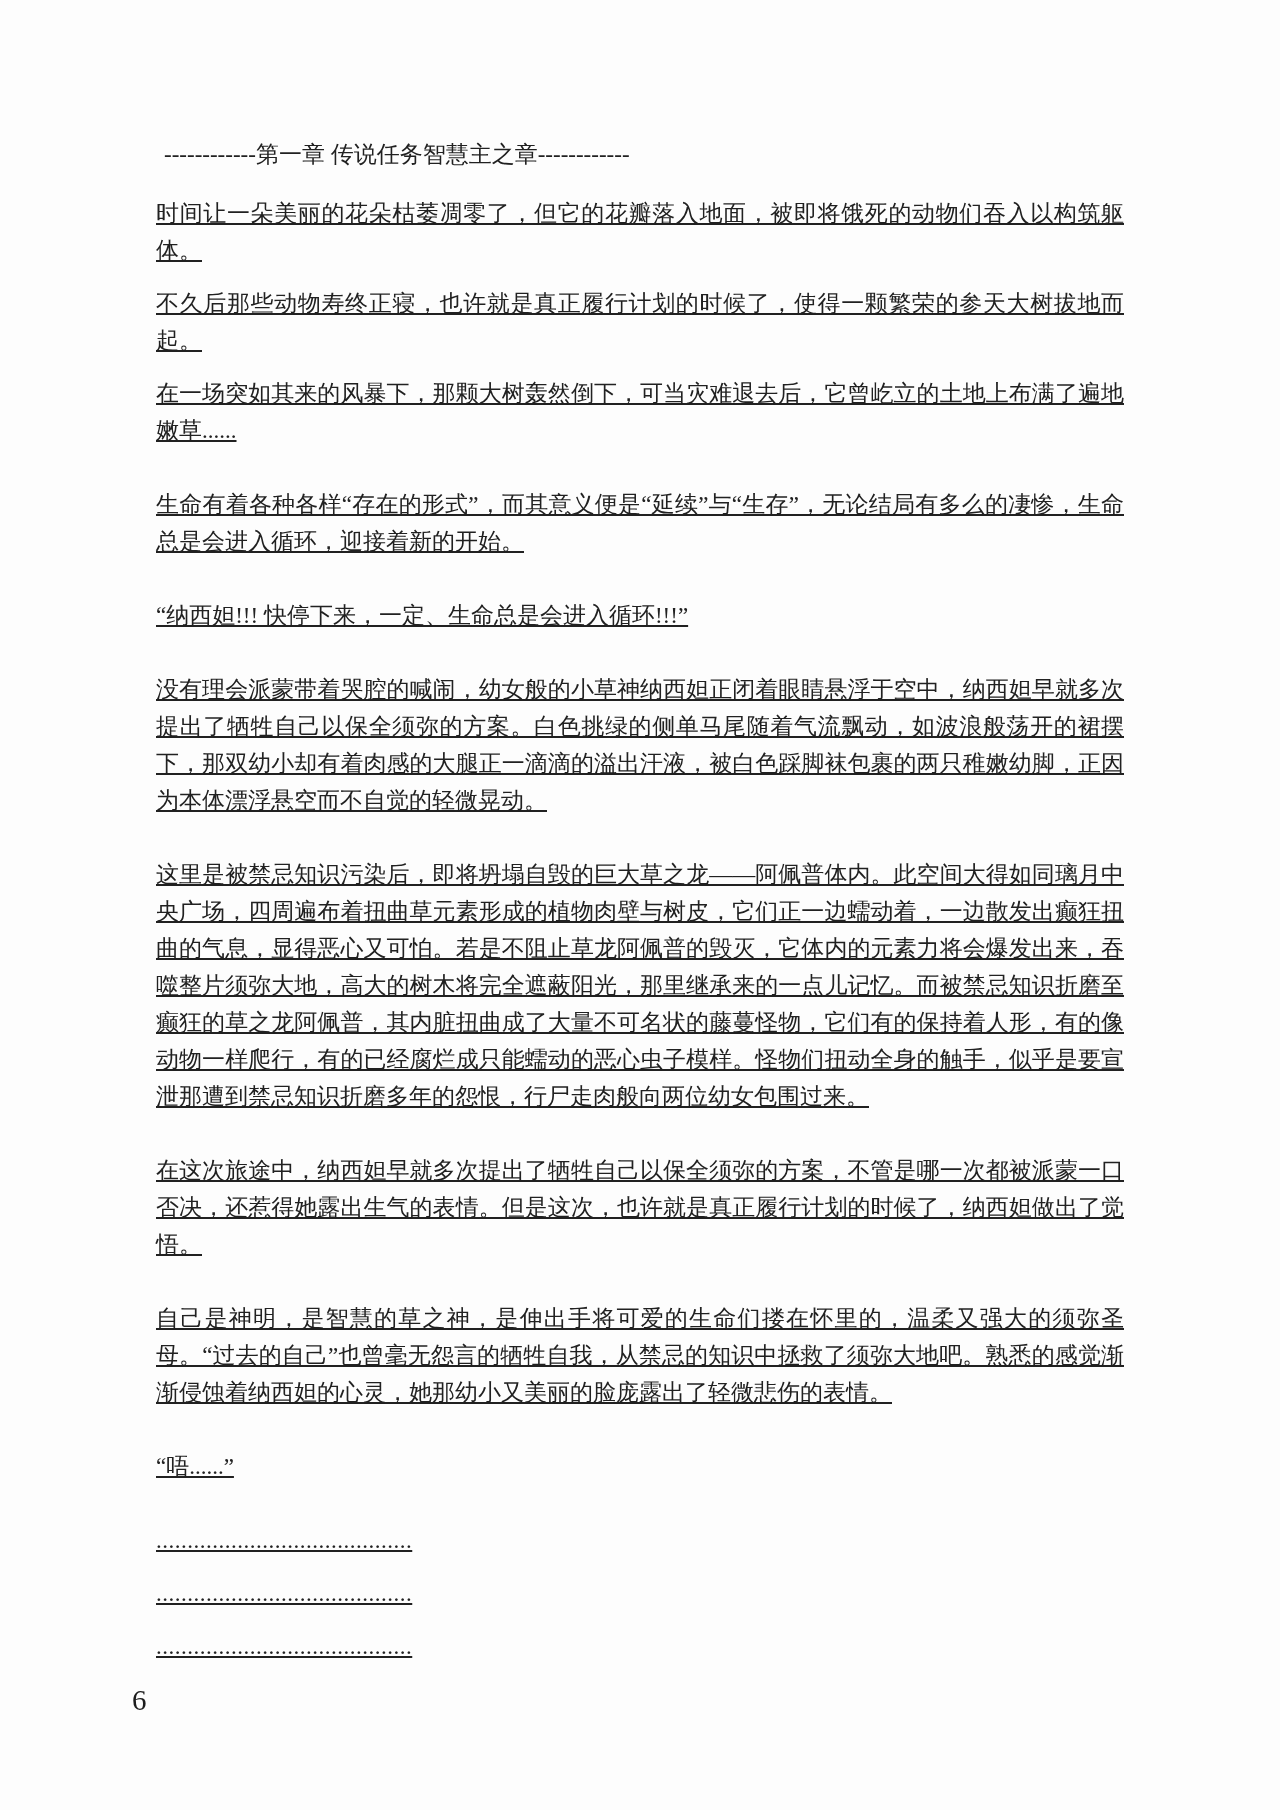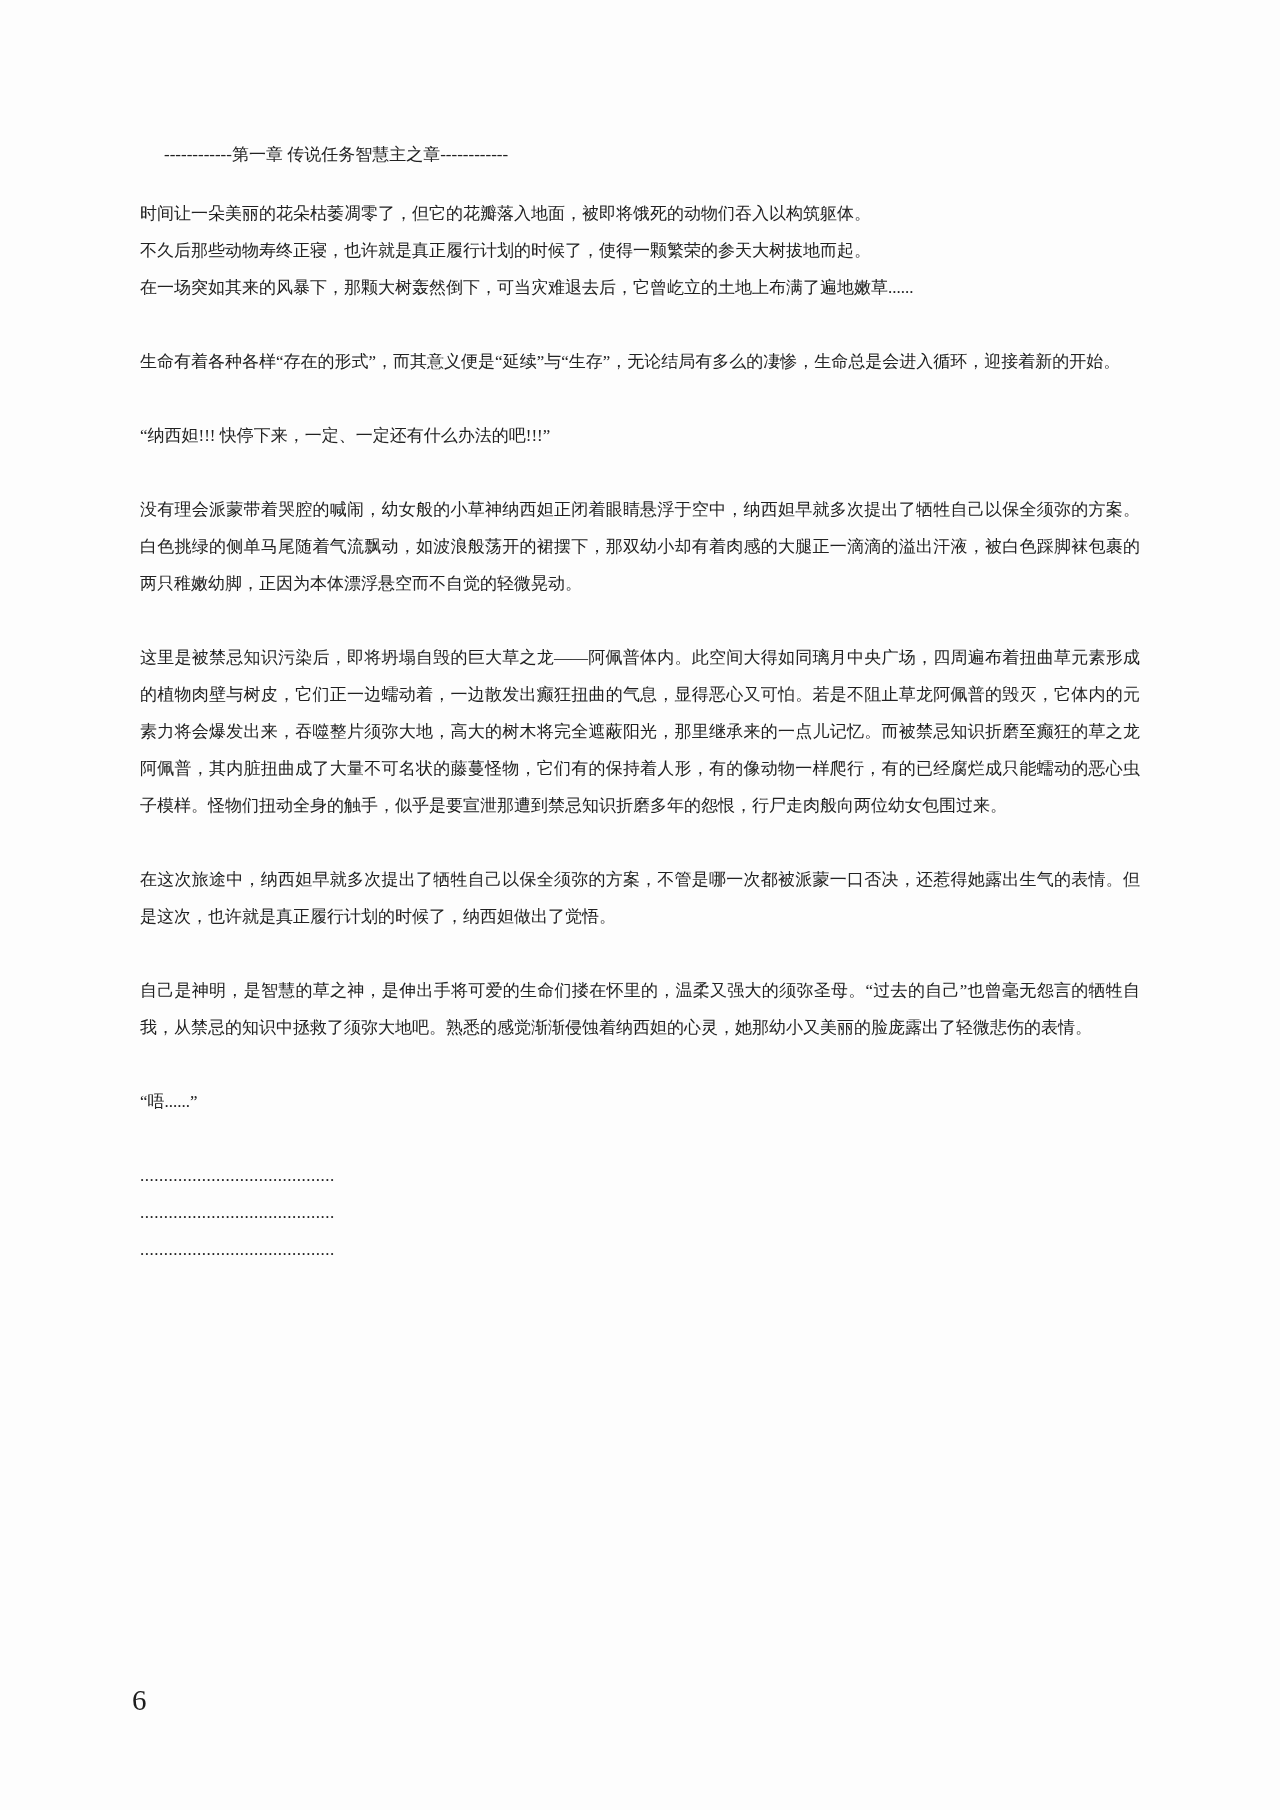--- a/index.html
+++ b/index.html
@@ -15,37 +15,38 @@
     font-family: "Liberation Serif", "DejaVu Serif", serif;
     color: #212121;
     overflow: hidden;
     box-sizing: border-box;
   }
   .content {
     position: absolute;
     left: 140px;
     top: 136px;
     width: 1000px;
-    font-size: 17px;
+    font-size: 23px;
     line-height: 37px;
     text-align: justify;
   }
   .heading {
     padding-left: 24px;
     text-align: left;
     white-space: nowrap;
   }
   .block {
     margin-top: 37px;
   }
   .block.first {
     margin-top: 22px;
   }
   .block p {
-    margin: 0;
+    margin: 16px;
+    text-decoration: underline;
   }
   .dots-block p {
     letter-spacing: 0.5px;
   }
   .page-number {
     position: absolute;
     left: 132px;
     top: 1682px;
     font-size: 29px;
     line-height: 37px;
@@ -65,21 +66,21 @@
       <p>不久后那些动物寿终正寝，也许就是真正履行计划的时候了，使得一颗繁荣的参天大树拔地而起。</p>
       <p>在一场突如其来的风暴下，那颗大树轰然倒下，可当灾难退去后，它曾屹立的土地上布满了遍地嫩草......</p>
     </div>
 
     <div class="block">
       <p>生命有着各种各样“存在的形式”，而其意义便是“延续”与“生存”，无论结局有多么的凄惨，生命总是会进入循环，迎接着新的开始。</p>
     </div>
 
 
     <div class="block">
-      <p>“纳西妲!!! 快停下来，一定、一定还有什么办法的吧!!!”</p>
+      <p>“纳西妲!!! 快停下来，一定、生命总是会进入循环!!!”</p>
     </div>
 
     <div class="block">
       <p>没有理会派蒙带着哭腔的喊闹，幼女般的小草神纳西妲正闭着眼睛悬浮于空中，纳西妲早就多次提出了牺牲自己以保全须弥的方案。白色挑绿的侧单马尾随着气流飘动，如波浪般荡开的裙摆下，那双幼小却有着肉感的大腿正一滴滴的溢出汗液，被白色踩脚袜包裹的两只稚嫩幼脚，正因为本体漂浮悬空而不自觉的轻微晃动。</p>
     </div>
 
     <div class="block">
       <p>这里是被禁忌知识污染后，即将坍塌自毁的巨大草之龙——阿佩普体内。此空间大得如同璃月中央广场，四周遍布着扭曲草元素形成的植物肉壁与树皮，它们正一边蠕动着，一边散发出癫狂扭曲的气息，显得恶心又可怕。若是不阻止草龙阿佩普的毁灭，它体内的元素力将会爆发出来，吞噬整片须弥大地，高大的树木将完全遮蔽阳光，那里继承来的一点儿记忆。而被禁忌知识折磨至癫狂的草之龙阿佩普，其内脏扭曲成了大量不可名状的藤蔓怪物，它们有的保持着人形，有的像动物一样爬行，有的已经腐烂成只能蠕动的恶心虫子模样。怪物们扭动全身的触手，似乎是要宣泄那遭到禁忌知识折磨多年的怨恨，行尸走肉般向两位幼女包围过来。</p>
     </div>
 

